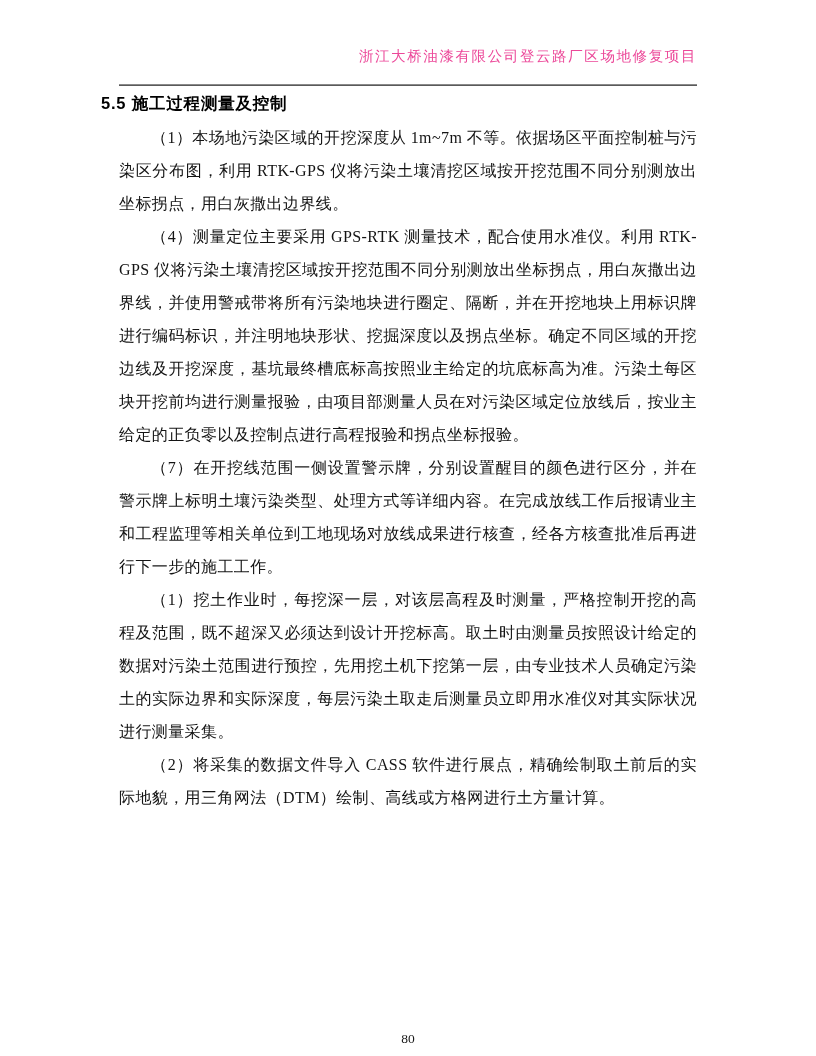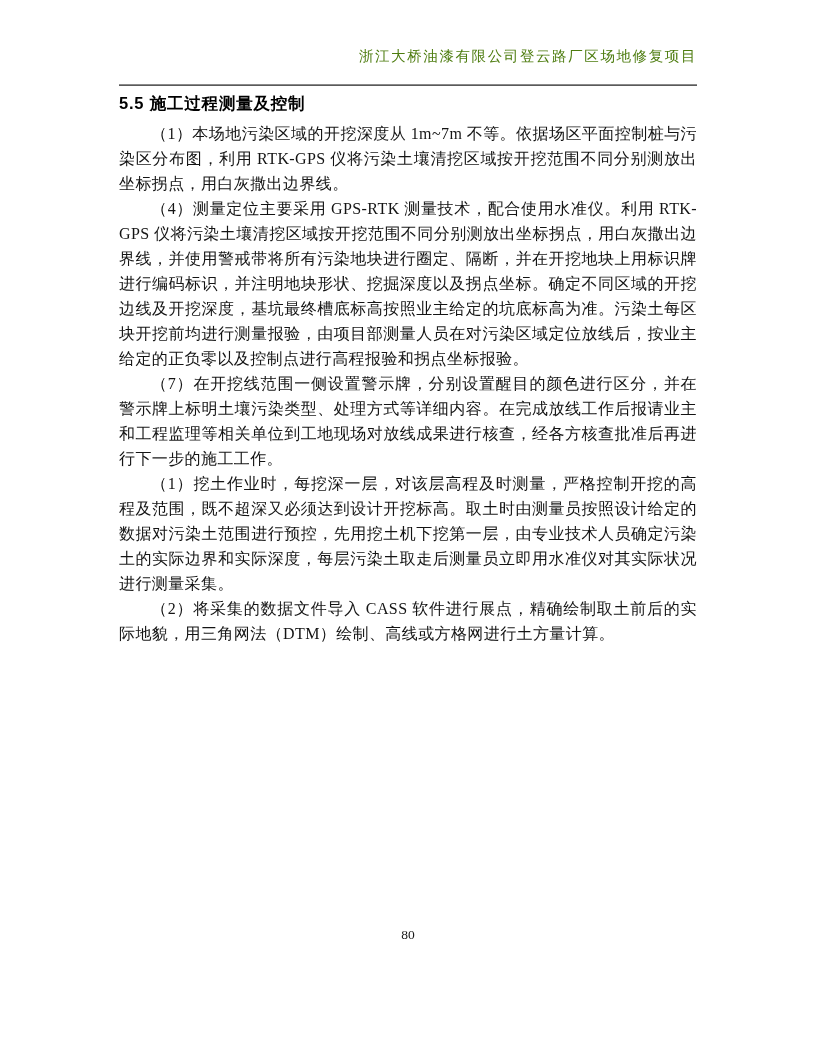--- a/index.html
+++ b/index.html
@@ -18,65 +18,65 @@
   }
   .doc-header {
     position: absolute;
     top: 46px;
     left: 119px;
     width: 578px;
     text-align: right;
     font-size: 14.5px;
     line-height: 20px;
     letter-spacing: 1.6px;
-    color: #4d7c0f;
+    color: #ec4899;
     white-space: nowrap;
   }
   .header-rule {
     position: absolute;
     top: 84px;
     left: 119px;
     width: 578px;
     height: 2px;
     background: #5a5a5a;
     border-top: 1px solid #8a8a8a;
     box-sizing: border-box;
   }
   .section-heading {
     position: absolute;
     top: 92px;
-    left: 119px;
+    left: 101px;
     width: 578px;
     margin: 0;
     font-family: "Liberation Sans", "DejaVu Sans", sans-serif;
     font-size: 16.5px;
     font-weight: bold;
     line-height: 22px;
     letter-spacing: 0.8px;
     color: #000000;
   }
   .doc-body {
     position: absolute;
     top: 121px;
     left: 119px;
     width: 578px;
     font-size: 16px;
-    line-height: 25px;
+    line-height: 33px;
     letter-spacing: 0.4px;
     color: #141414;
   }
   .doc-body p {
     margin: 0;
     text-indent: 2em;
     text-align: justify;
     text-justify: inter-character;
   }
   .page-footer {
     position: absolute;
-    top: 926px;
+    top: 1030px;
     left: 0;
     width: 100%;
     text-align: center;
     font-size: 13.5px;
     line-height: 18px;
     color: #1a1a1a;
   }
 </style>
 </head>
 <body>

